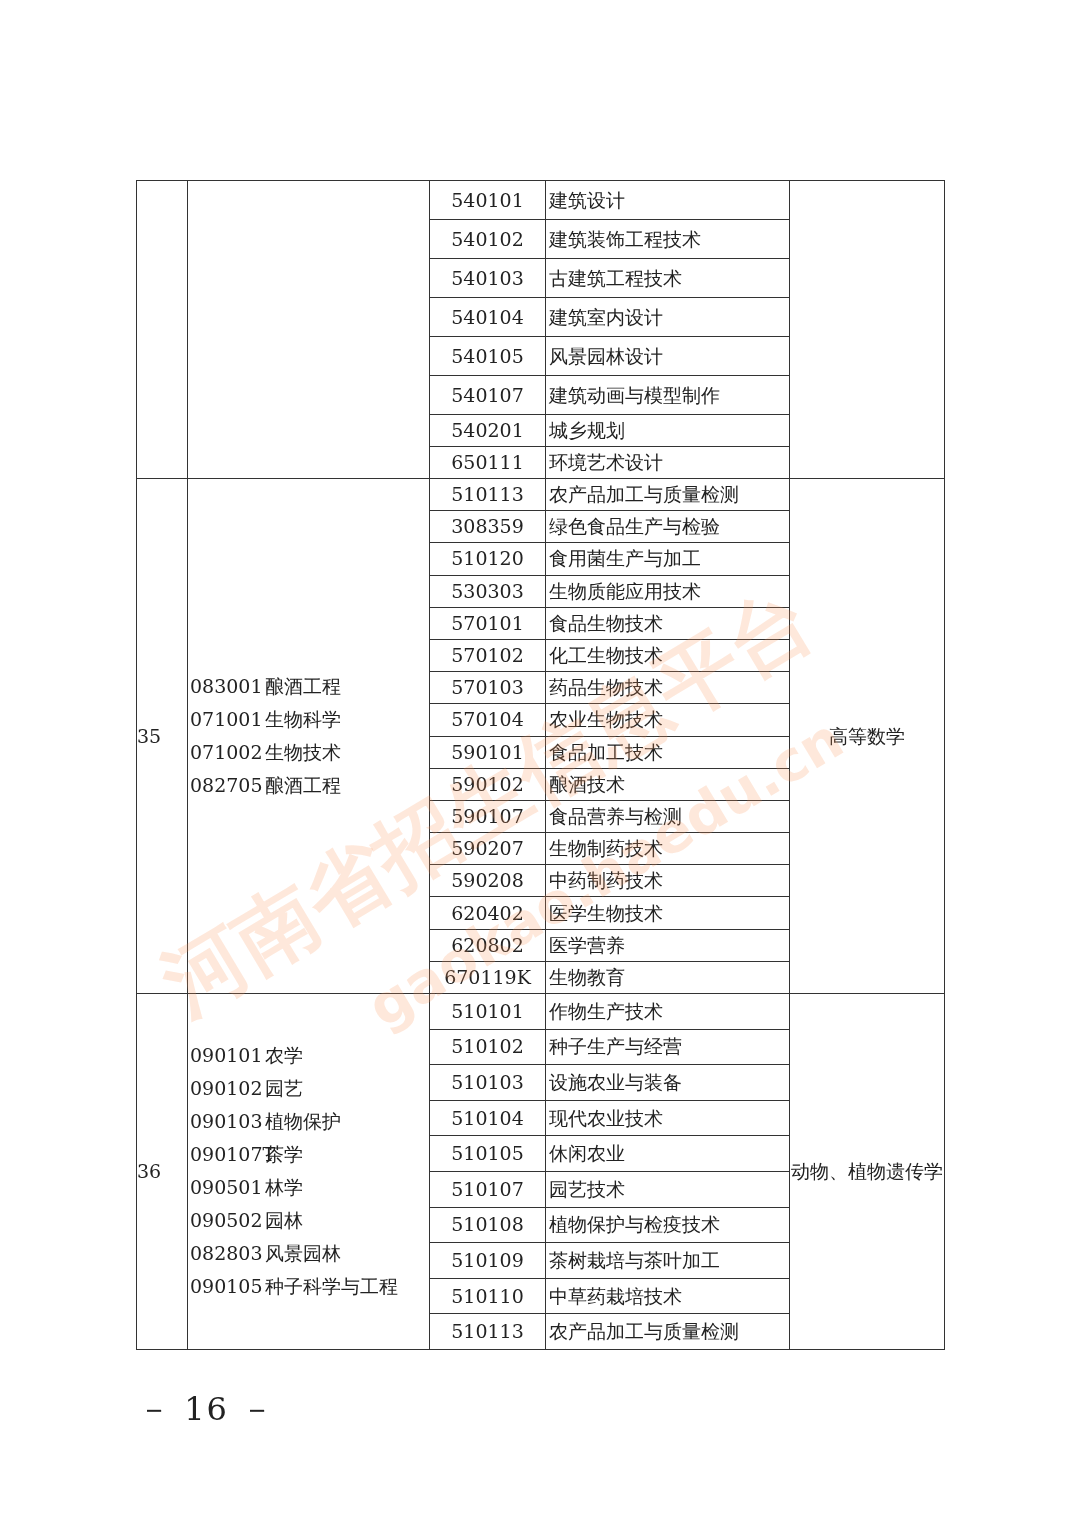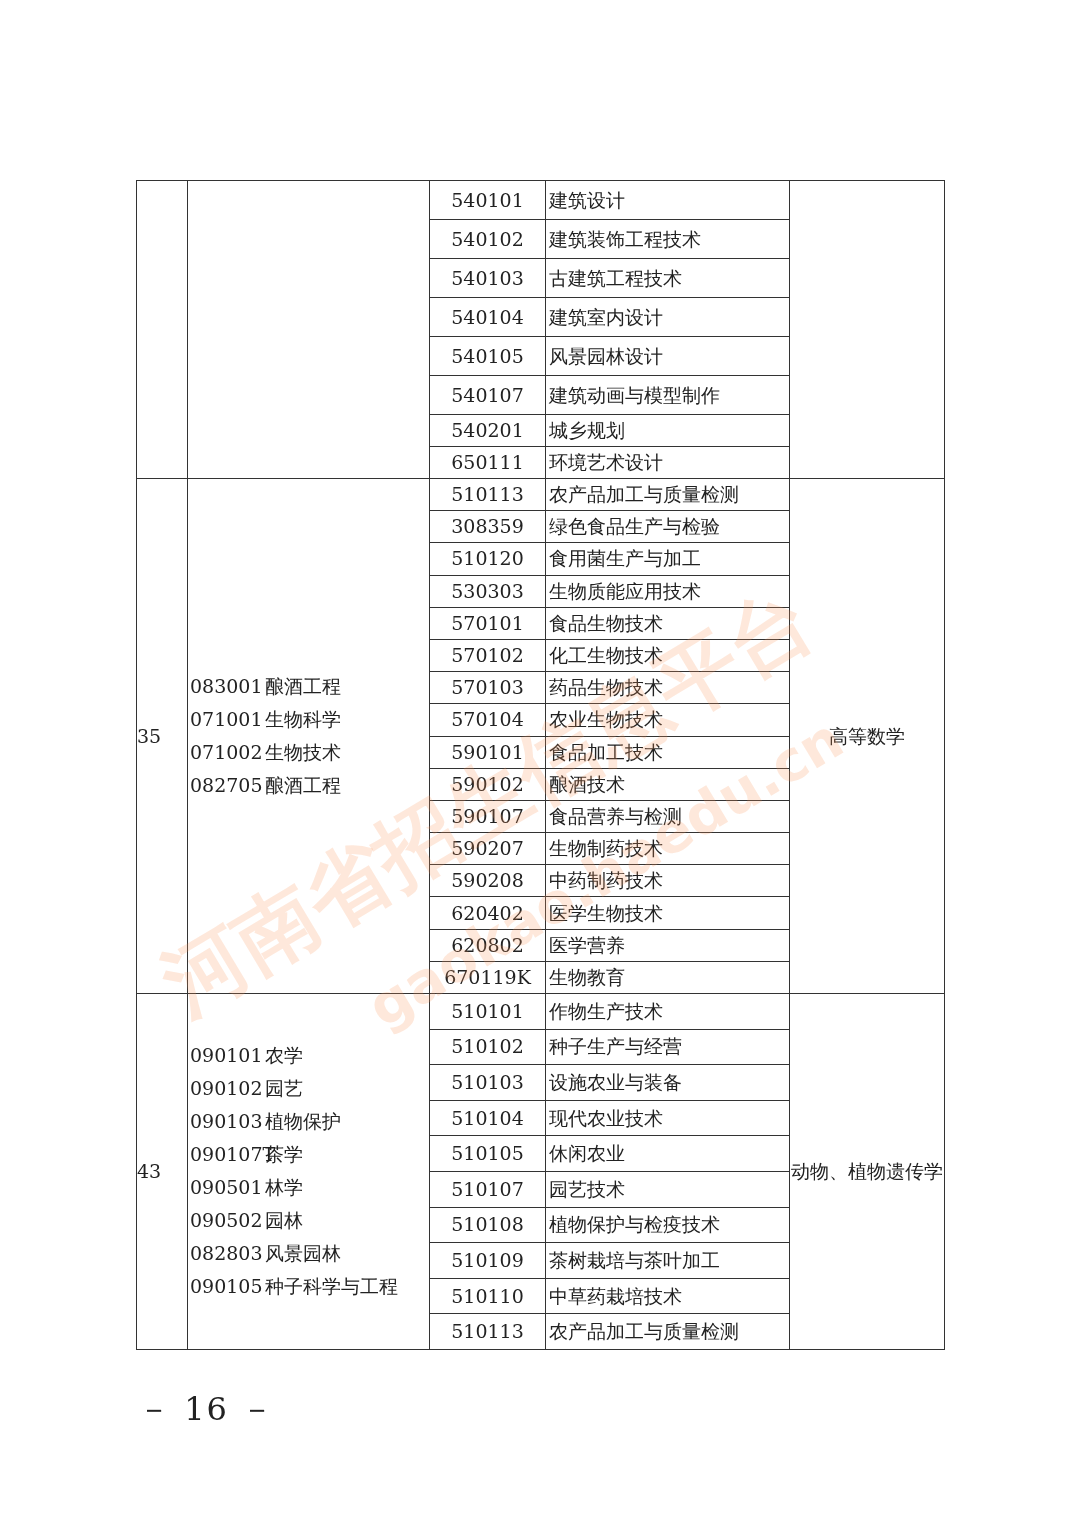--- a/index.html
+++ b/index.html
@@ -152,21 +152,21 @@
         </tr>
         <tr style="height: 32.2px;">
           <td class="vcode">620802</td>
           <td class="vname">医学营养</td>
         </tr>
         <tr style="height: 32.2px;">
           <td class="vcode">670119K</td>
           <td class="vname">生物教育</td>
         </tr>
         <tr style="height: 35.6px;">
-          <td class="idx" rowspan="10">43</td>
+          <td class="idx" rowspan="10">36</td>
           <td class="majors" rowspan="10">
             <div class="major-line">
               <span class="code">090101</span>
               <span class="name">农学</span>
             </div>
             <div class="major-line">
               <span class="code">090102</span>
               <span class="name">园艺</span>
             </div>
             <div class="major-line">

